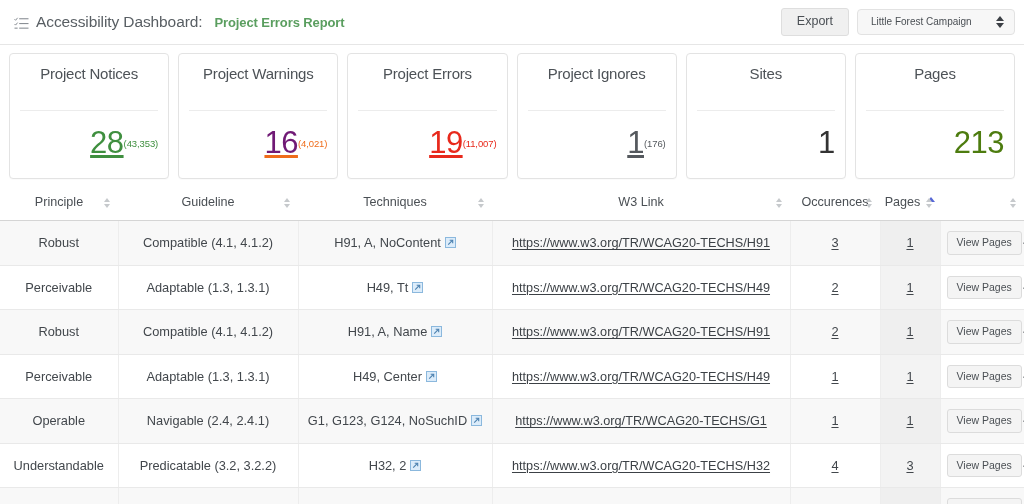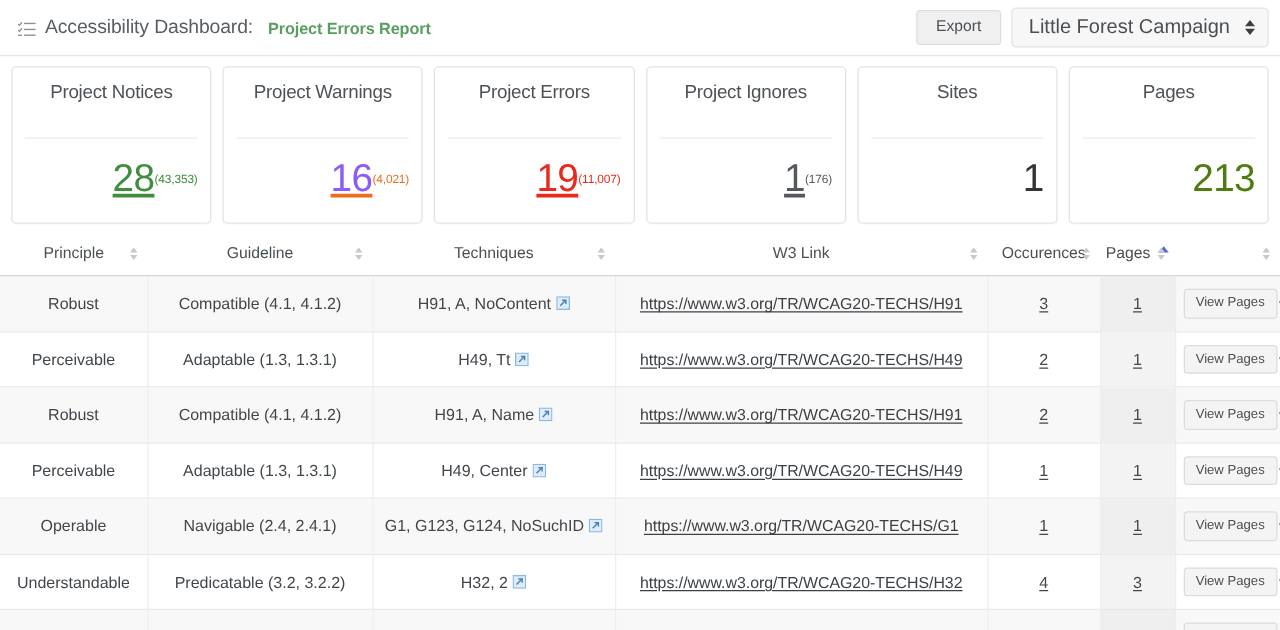--- a/index.html
+++ b/index.html
@@ -48,21 +48,21 @@
     cursor: pointer;
     line-height: 1;
   }
   .campaign-select {
     position: relative;
     display: flex; align-items: center;
     background: #f7f7f7;
     border: 1px solid #e2e2e2;
     border-radius: 4px;
     padding: 6px 30px 7px 13px;
-    font-size: 16px;
+    font-size: 10px;
     color: #4a4f54;
     cursor: pointer;
     min-width: 158px;
     line-height: 1.1;
   }
   .sel-arrows {
     position: absolute; right: 10px; top: 50%; transform: translateY(-50%);
     display: flex; flex-direction: column; gap: 2px;
   }
   .sel-arrows i {
@@ -219,21 +219,21 @@
     <div class="card">
       <div class="card-title">Project Notices</div>
       <div class="card-body">
         <div class="card-value linked" style="color: rgb(63, 143, 63); text-decoration-color: rgb(63, 143, 63);">28</div>
         <div class="card-sub" style="color: rgb(63, 143, 63);">(43,353)</div>
       </div>
     </div>
     <div class="card">
       <div class="card-title">Project Warnings</div>
       <div class="card-body">
-        <div class="card-value linked" style="color: #8b5cf6; text-decoration-color: rgb(239, 108, 26); margin-left: 34px;">16</div>
+        <div class="card-value linked" style="color: #701a75; text-decoration-color: rgb(239, 108, 26); margin-left: 34px;">16</div>
         <div class="card-sub" style="color: rgb(239, 108, 26);">(4,021)</div>
       </div>
     </div>
     <div class="card">
       <div class="card-title">Project Errors</div>
       <div class="card-body">
         <div class="card-value linked" style="color: rgb(232, 41, 28); text-decoration-color: rgb(232, 41, 28);">19</div>
         <div class="card-sub" style="color: rgb(232, 41, 28);">(11,007)</div>
       </div>
     </div>

